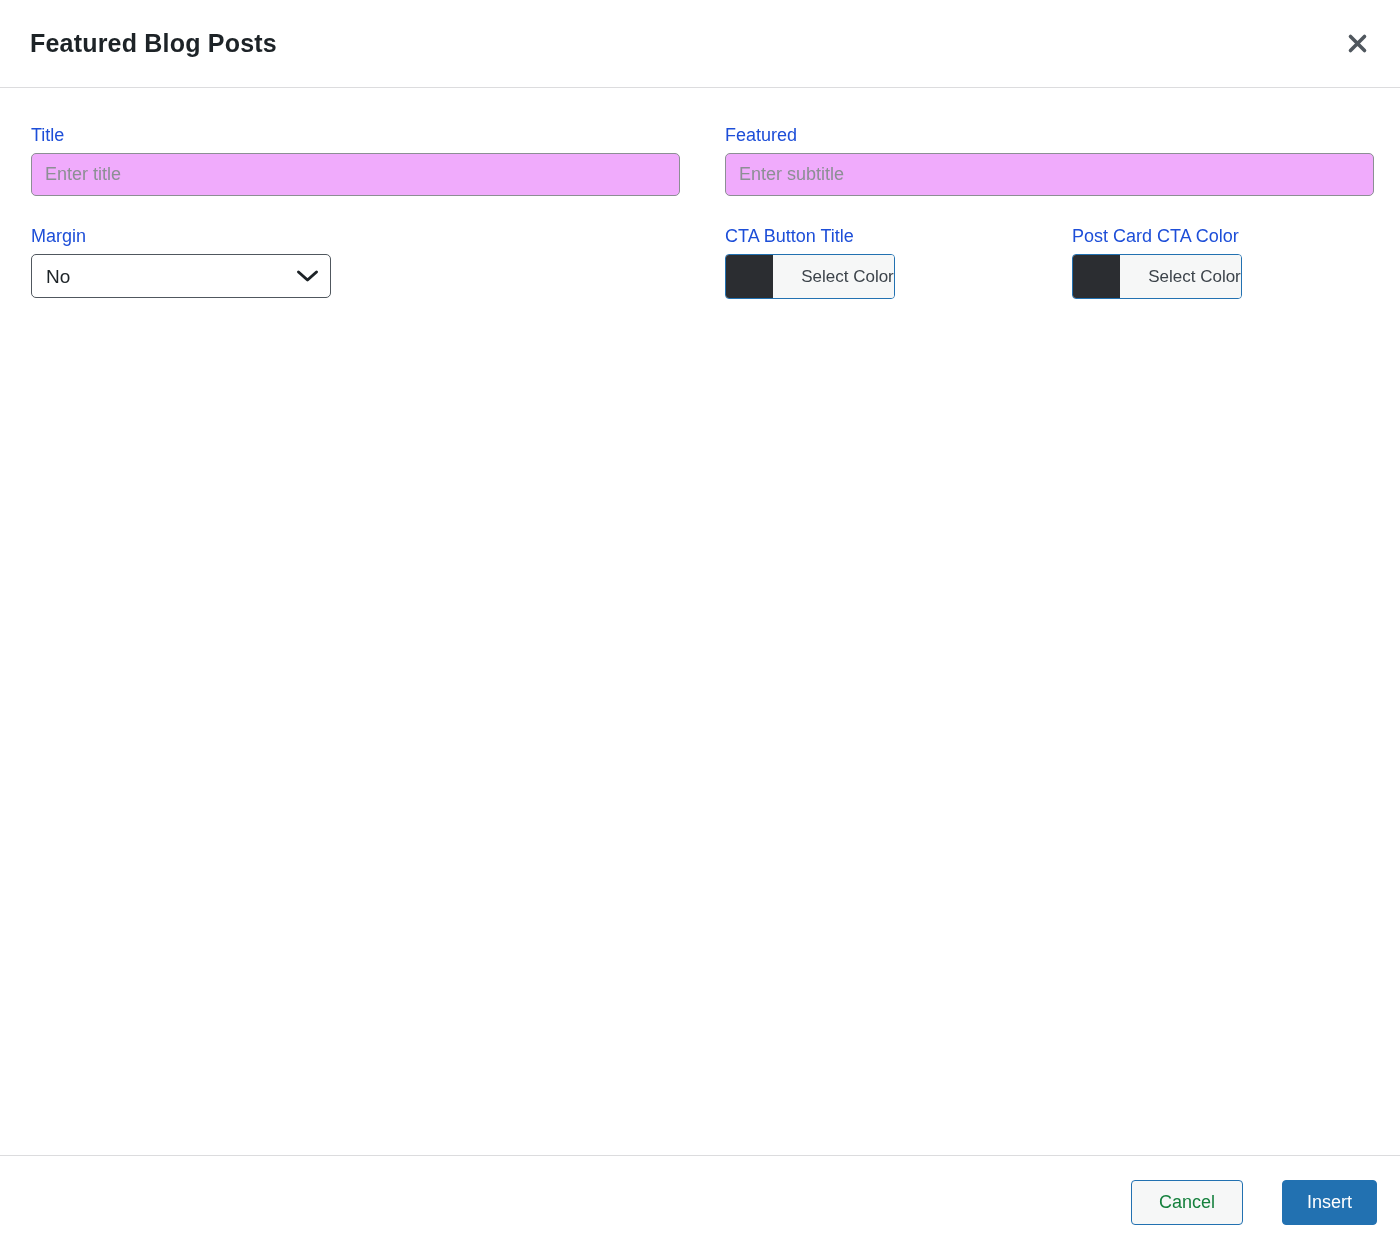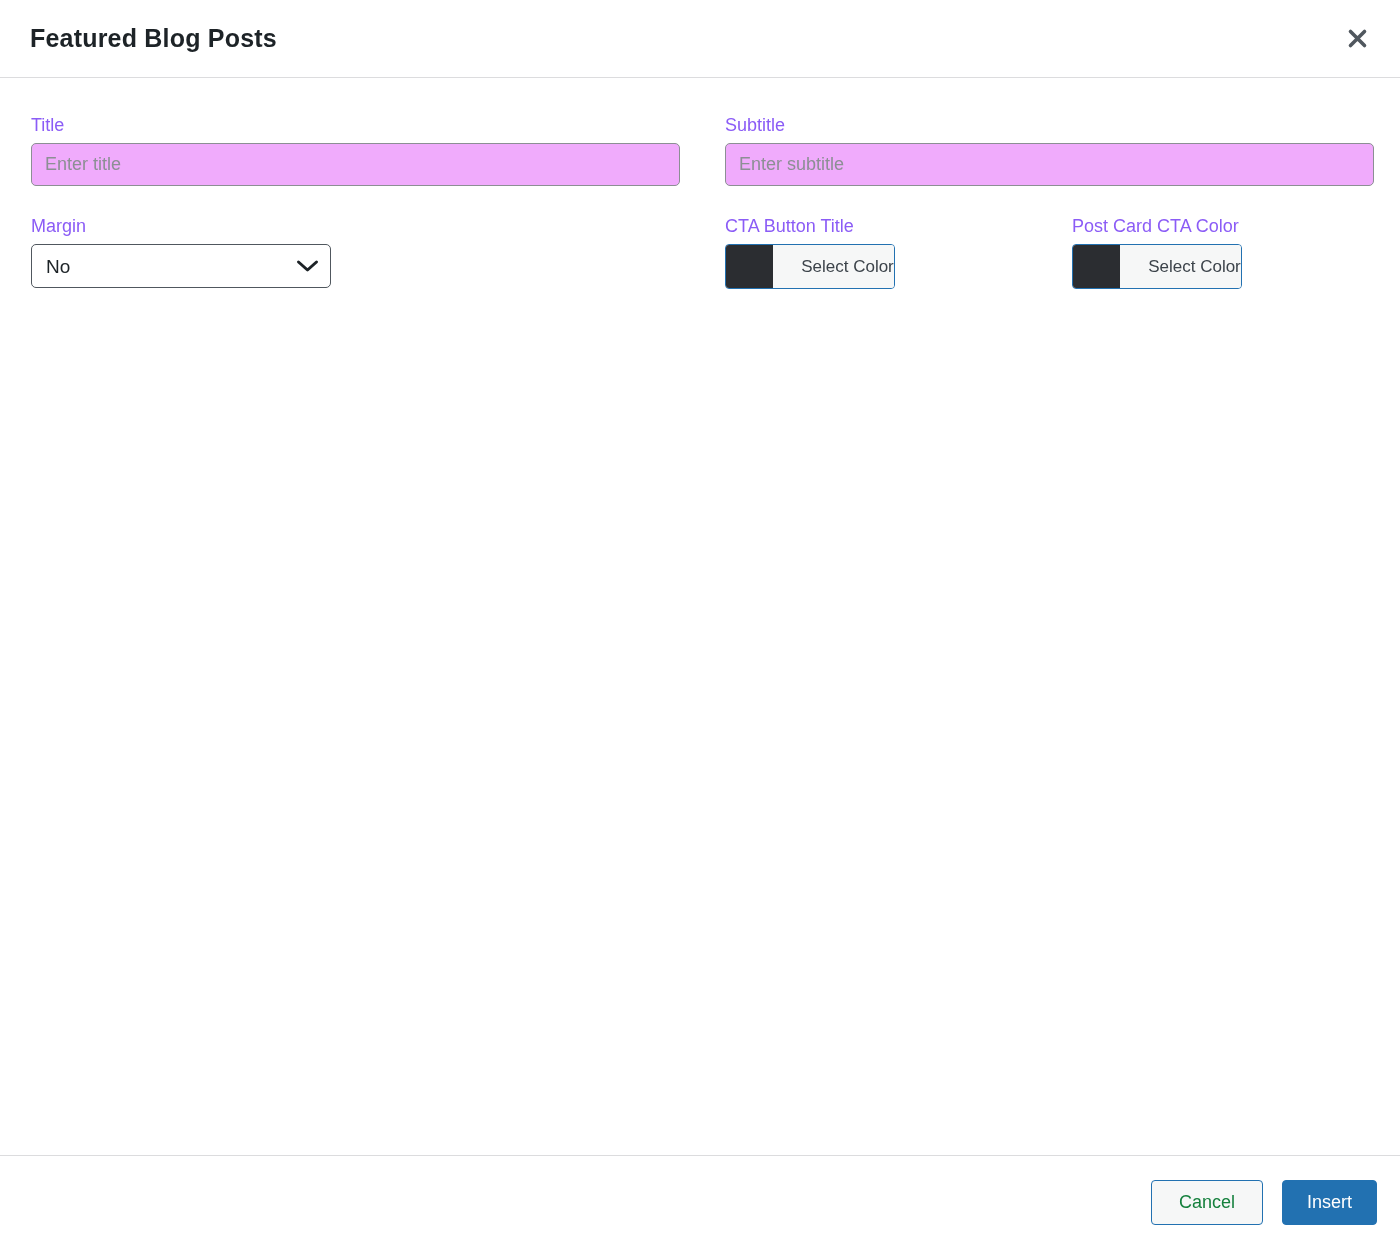--- a/index.html
+++ b/index.html
@@ -10,38 +10,38 @@
     color: #1d2327;
   }
   .modal {
     display: flex; flex-direction: column;
     width: 1400px; height: 1249px; background: #fff;
   }
   
   .modal-header {
     flex: none;
     display: flex; align-items: center; justify-content: space-between;
-    height: 78px; padding: 0 26px 0 30px;
+    height: 88px; padding: 0 26px 0 30px;
     border-bottom: 1px solid #dcdcde;
   }
   .modal-title {
     font-size: 25px; font-weight: 700; color: #1d2327; letter-spacing: .2px;
   }
   .close-btn {
     background: none; border: none; cursor: pointer;
     padding: 6px; display: flex; align-items: center; justify-content: center;
   }
   
   .modal-body { flex: 1; padding: 37px 26px 0 31px; }
   .form-grid {
     display: grid; grid-template-columns: 1fr 1fr; column-gap: 45px;
   }
   .row2 { margin-top: 30px; }
   .field-label {
-    display: block; font-size: 18px; color: #8b5cf6; margin-bottom: 7px;
+    display: block; font-size: 18px; color: #1d4ed8; margin-bottom: 7px;
   }
   .text-input {
     width: 100%; height: 43px;
     border: 1.5px solid #8c8f94; border-radius: 5px;
     padding: 0 13px; font-size: 18px; color: #1d2327;
     background: #f0abfc; font-family: inherit; outline: none;
   }
   .text-input::placeholder { color: #8c8f94; opacity: 1; }
   
   .select-wrap { position: relative; width: 300px; }
@@ -83,21 +83,21 @@
     height: 45px; border-radius: 4px; font-size: 18px;
     cursor: pointer; font-family: inherit;
     display: inline-flex; align-items: center; justify-content: center;
   }
   .btn-cancel {
     padding: 0 27px; background: #f6f7f7;
     border: 1.5px solid #2271b1; color: #15803d;
   }
   .btn-insert {
     padding: 0 24px; background: #2271b1;
-    border: 1.5px solid #2271b1; color: #ffffff;
+    border: 1.5px solid #2271b1; color: #ffffff; margin-left: 20px;
   }
 </style>
 </head>
 <body>
 
 <div class="modal">
 
   <div class="modal-header">
     <h1 class="modal-title">Featured Blog Posts</h1>
     <button class="close-btn" aria-label="Close">
@@ -110,21 +110,21 @@
   </div>
 
   <div class="modal-body">
 
     <div class="form-grid">
       <div class="field">
         <label class="field-label">Title</label>
         <input class="text-input" type="text" placeholder="Enter title" style="">
       </div>
       <div class="field">
-        <label class="field-label">Subtitle</label>
+        <label class="field-label">Featured</label>
         <input class="text-input" type="text" placeholder="Enter subtitle" style="">
       </div>
     </div>
 
     <div class="form-grid row2">
       <div class="field">
         <label class="field-label">Margin</label>
         <div class="select-wrap">
           <select class="margin-select">
             <option>No</option>

